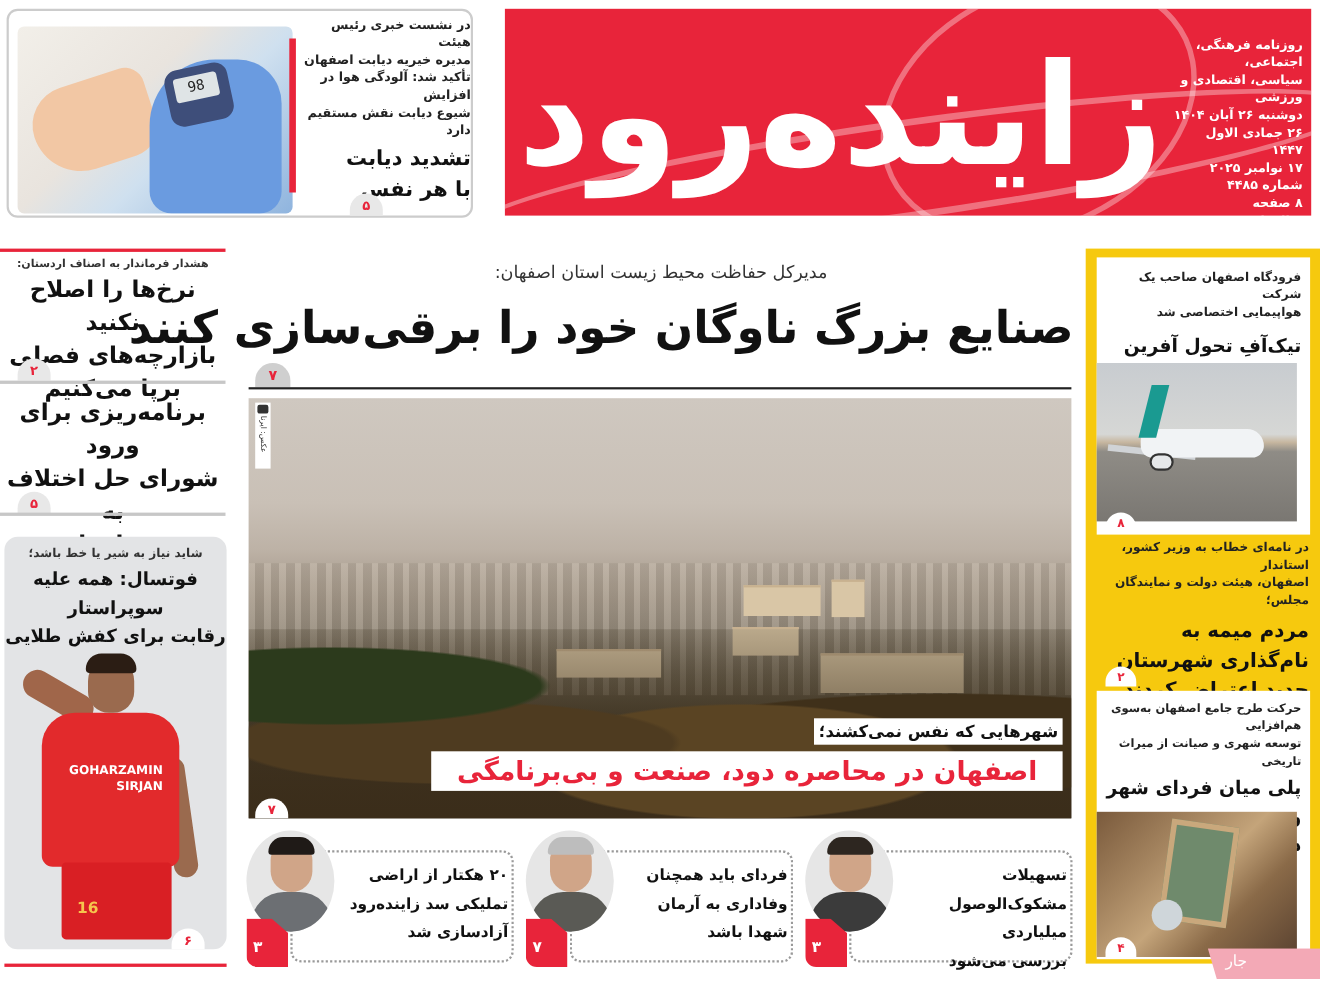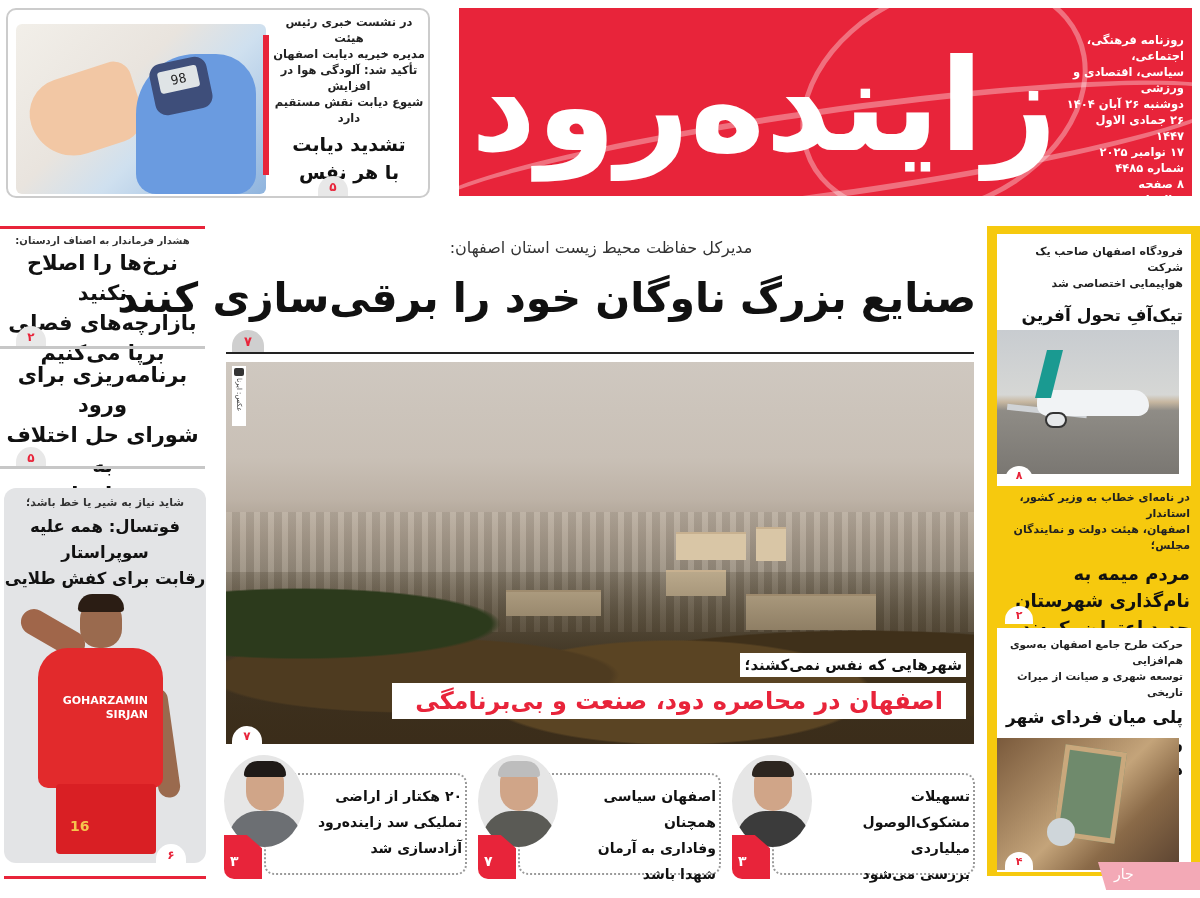--- a/index.html
+++ b/index.html
@@ -15,21 +15,21 @@
   #issue-info { position: absolute; right: 8px; top: 24px; width: 120px; font-size: 11.5px; line-height: 16px; color: #fff; font-weight: bold; text-align: right; }
 
   
   #diabetes-box { left: 6px; top: 8px; width: 424px; height: 190px; border: 2px solid #ccc; border-radius: 10px; background: #fff; }
   #diabetes-photo { position: absolute; left: 8px; top: 14px; width: 250px; height: 170px; border-radius: 6px; overflow: hidden; background: linear-gradient(135deg,#f2efe9 0%,#e9e4de 40%,#cfe0ef 60%,#8fb4de 100%); }
   #diabetes-photo .hand { position: absolute; left: 14px; top: 48px; width: 110px; height: 80px; background: #f2c7a4; border-radius: 40px 20px 30px 50px; transform: rotate(-18deg); }
   #diabetes-photo .glove { position: absolute; left: 120px; top: 30px; width: 120px; height: 140px; background: #6a9be0; border-radius: 60px 40px 20px 20px; }
   #diabetes-photo .meter { position: absolute; left: 136px; top: 36px; width: 58px; height: 52px; background: #3e4e7a; border-radius: 12px; transform: rotate(-12deg); }
   #diabetes-photo .screen { position: absolute; left: 8px; top: 8px; width: 40px; height: 22px; background: #dfe4e6; border-radius: 3px; font-size: 13px; font-family: "DejaVu Sans Mono", monospace; color: #222; text-align: center; line-height: 22px; direction: ltr; }
   #diabetes-redbar { position: absolute; left: 255px; top: 25px; width: 6px; height: 140px; background: #e8243a; }
-  #diabetes-text { position: absolute; left: 262px; top: 4px; width: 158px; text-align: center; }
+  #diabetes-text { position: absolute; left: 262px; top: 4px; width: 158px; text-align: right; }
   #diabetes-kicker { font-size: 11.5px; line-height: 16px; font-weight: bold; color: #222; }
   #diabetes-headline { font-size: 19px; line-height: 28px; font-weight: bold; color: #111; margin-top: 4px; }
   .pg-badge { position: absolute; width: 30px; height: 20px; border-radius: 15px 15px 0 0; background: #e8e8e8; color: #e8243a; font-size: 12px; font-weight: bold; text-align: center; line-height: 22px; }
   .left-rule-red { position: absolute; left: 0; width: 205px; height: 3px; background: #e8243a; }
   .left-rule-gray { position: absolute; left: 0; width: 205px; height: 3px; background: #c7c7c7; }
   .left-story { position: absolute; left: 0; width: 205px; text-align: center; }
   .left-kicker { font-size: 10px; line-height: 14px; font-weight: bold; color: #333; }
   .left-head { font-size: 21px; line-height: 30px; font-weight: bold; color: #111; }
 
   #futsal-box { left: 4px; top: 488px; width: 202px; height: 375px; background: #e3e4e6; border-radius: 12px; overflow: hidden; }
@@ -236,21 +236,21 @@
 <div class="card" style="left:478px;">
   <div class="frame"></div>
   <div class="portrait">
     <div class="suit" style="background:#5a5a55;"></div>
     <div class="face"></div>
     <div class="hair" style="background:#bdbdbd;"></div>
   </div>
   <div class="red-tab"></div>
   <div class="tab-num">۷</div>
   <div class="card-text">
-    <div>اصفهان سیاسی همچنان</div>
+    <div>فردای باید همچنان</div>
     <div>وفاداری به آرمان شهدا باشد</div>
   </div>
 </div>
 
 <div class="card" style="left:224px;">
   <div class="frame"></div>
   <div class="portrait">
     <div class="suit" style="background:#6c6f73;"></div>
     <div class="face"></div>
     <div class="hair" style="background:#1f1a17;"></div>

